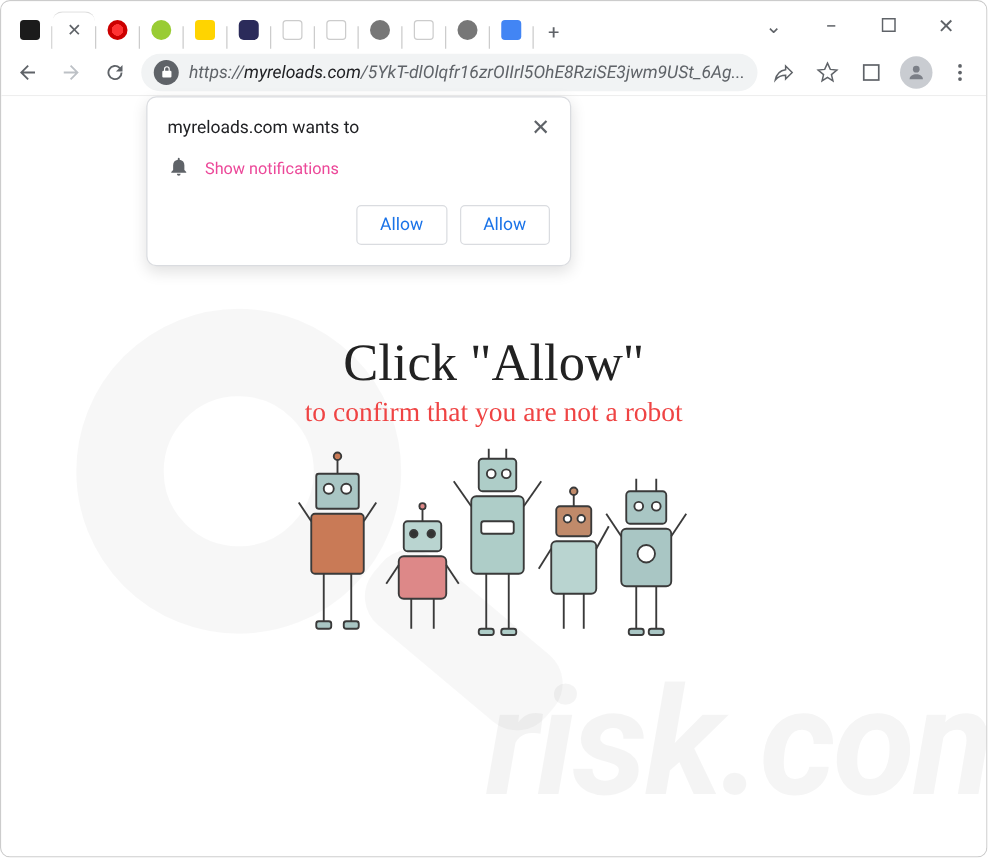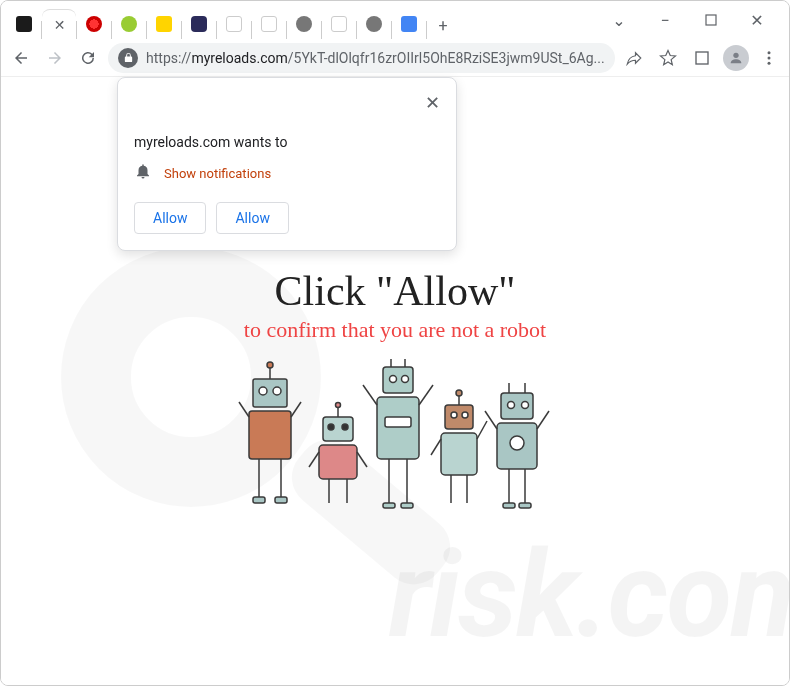--- a/index.html
+++ b/index.html
@@ -16,36 +16,36 @@
 .tab .close-x { font-size: 14px; color: #5f6368; margin-left: 1px; }
 .newtab { width: 28px; height: 28px; display: flex; align-items: center; justify-content: center; border-radius: 50%; color: #5f6368; cursor: pointer; margin-left: 2px; }
 .win-controls { display: flex; gap: 18px; padding: 0 12px; align-items: center; }
 .win-btn { width: 28px; height: 28px; display: flex; align-items: center; justify-content: center; color: #5f6368; cursor: pointer; }
 
 .toolbar { height: 38px; background: #fff; display: flex; align-items: center; padding: 0 6px; gap: 6px; border-bottom: 1px solid #eee; }
 .nav-btn { width: 32px; height: 32px; display: flex; align-items: center; justify-content: center; border-radius: 50%; color: #5f6368; cursor: pointer; }
 .nav-btn.disabled { color: #bdc1c6; }
 .addressbar { flex: 1; height: 30px; background: #f1f3f4; border-radius: 15px; display: flex; align-items: center; padding: 0 10px; gap: 8px; color: #202124; }
 .addressbar .lock { width: 20px; height: 20px; background: #5f6368; border-radius: 50%; display: flex; align-items: center; justify-content: center; }
-.addressbar .url { font-size: 14px; color: #202124; white-space: nowrap; overflow: hidden; }
+.addressbar .url { font-size: 14px; color: #202124; white-space: nowrap; overflow: hidden; font-style: italic; }
 .addressbar .url .proto { color: #5f6368; }
 .addressbar .url .host { color: #202124; }
 .addressbar .url .path { color: #5f6368; }
 .tool-icon { width: 32px; height: 32px; display: flex; align-items: center; justify-content: center; color: #5f6368; cursor: pointer; }
 
 .content { position: relative; height: calc(100% - 76px); background: #fff; }
 
 .perm-bubble { position: absolute; top: 0; left: 116px; width: 340px; background: #fff; border: 1px solid #dadce0; border-radius: 8px; box-shadow: 0 4px 12px rgba(0,0,0,0.12); padding: 16px; z-index: 10; }
 .perm-bubble .hdr { display: flex; justify-content: space-between; align-items: flex-start; margin-bottom: 12px; }
-.perm-bubble .title { font-size: 14px; color: #202124; margin-top: 40px; }
+.perm-bubble .title { font-size: 14px; color: #202124; }
 .perm-bubble .close { cursor: pointer; font-size: 18px; color: #5f6368; line-height: 1; }
 .perm-bubble .row { display: flex; align-items: center; gap: 12px; margin-bottom: 18px; }
 .perm-bubble .bell { color: #5f6368; }
-.perm-bubble .msg { font-size: 13px; color: #c2410c; }
-.perm-bubble .actions { display: flex; justify-content: flex-start; gap: 10px; }
+.perm-bubble .msg { font-size: 13px; color: #ec4899; }
+.perm-bubble .actions { display: flex; justify-content: flex-end; gap: 10px; }
 .perm-bubble .btn { border: 1px solid #dadce0; background: #fff; color: #1a73e8; padding: 7px 18px; border-radius: 4px; font-size: 14px; cursor: pointer; }
 
 .page-center { position: absolute; top: 190px; left: 0; right: 0; text-align: center; }
 .page-center h1 { font-size: 42px; font-weight: 400; color: #222; font-family: Georgia, serif; }
 .page-center .sub { font-size: 22px; color: #ef4444; margin-top: 2px; font-family: Georgia, serif; }
 
 .robots { position: absolute; top: 280px; left: 50%; transform: translateX(-50%); }
 .watermark-text { position: absolute; right: -40px; bottom: 20px; font-size: 120px; font-style: italic; font-weight: bold; color: #000; opacity: 0.04; letter-spacing: -2px; pointer-events: none; }
 .watermark-circle { position: absolute; left: 60px; top: 170px; width: 260px; height: 260px; border: 70px solid #000; border-radius: 50%; opacity: 0.03; pointer-events: none; }
 .watermark-handle { position: absolute; left: 280px; top: 400px; width: 180px; height: 70px; background: #000; opacity: 0.03; transform: rotate(40deg); border-radius: 30px; pointer-events: none; }

